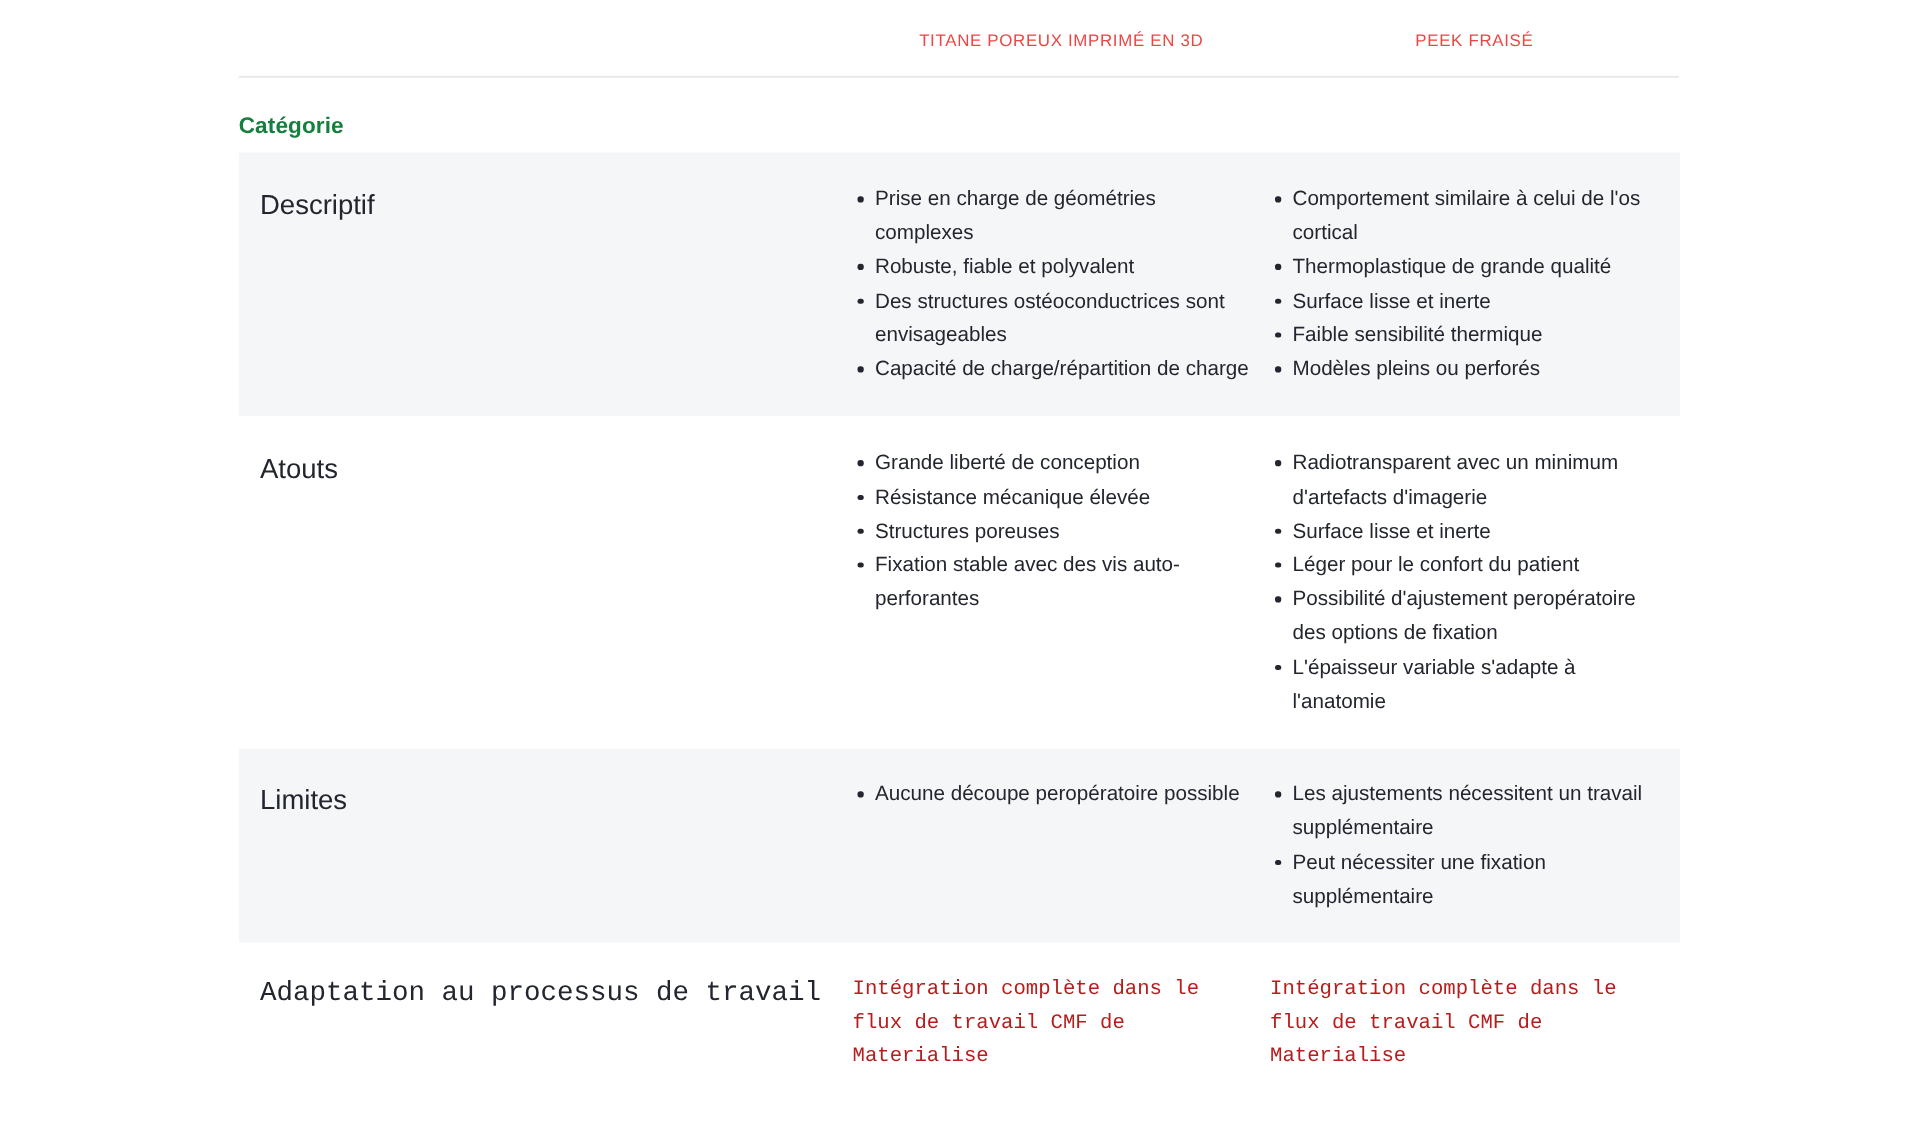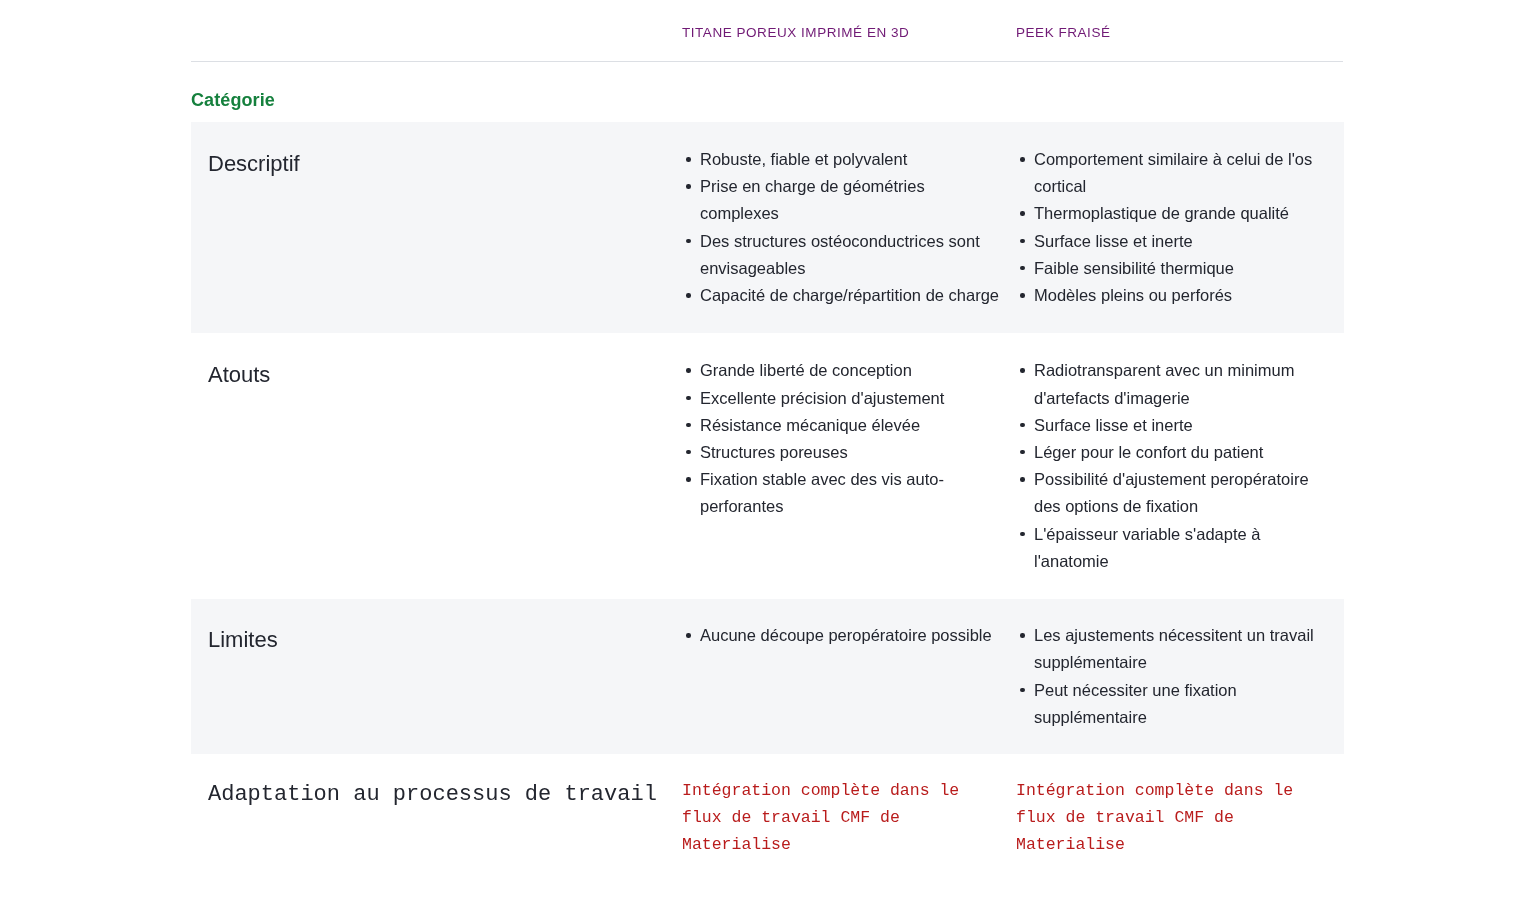--- a/index.html
+++ b/index.html
@@ -40,21 +40,22 @@
     box-sizing: border-box;
   }
   .col-option.second {
     width: 327px;
     flex: 0 0 327px;
   }
   .header-label {
     font-size: 13.5px;
     letter-spacing: 0.04em;
     text-transform: uppercase;
-    color: #701a75;
+    color: #ef4444;
+    text-align: center;
     padding-top: 25px;
     font-weight: 400;
   }
 
   
   .section-title {
     margin-left: 191px;
     font-size: 18px;
     font-weight: 700;
     color: #15803d;
@@ -150,43 +151,42 @@
       <div class="header-label">PEEK FRAISÉ</div>
     </div>
   </div>
 
   <div class="section-title">Catégorie</div>
 
   <div class="row shaded row-descriptif">
     <div class="row-label">Descriptif</div>
     <div class="row-cell">
       <ul class="bullets cell-inner-first">
+        <li>Prise en charge de géométries complexes</li>
         <li>Robuste, fiable et polyvalent</li>
-        <li>Prise en charge de géométries complexes</li>
         <li>Des structures ostéoconductrices sont envisageables</li>
         <li>Capacité de charge/répartition de charge</li>
       </ul>
     </div>
     <div class="row-cell second">
       <ul class="bullets cell-inner-second">
         <li>Comportement similaire à celui de l'os cortical</li>
         <li>Thermoplastique de grande qualité</li>
         <li>Surface lisse et inerte</li>
         <li>Faible sensibilité thermique</li>
         <li>Modèles pleins ou perforés</li>
       </ul>
     </div>
   </div>
 
   <div class="row row-atouts">
     <div class="row-label">Atouts</div>
     <div class="row-cell">
       <ul class="bullets cell-inner-first">
         <li>Grande liberté de conception</li>
-        <li>Excellente précision d'ajustement</li>
         <li>Résistance mécanique élevée</li>
         <li>Structures poreuses</li>
         <li>Fixation stable avec des vis auto-perforantes</li>
       </ul>
     </div>
     <div class="row-cell second">
       <ul class="bullets cell-inner-second">
         <li>Radiotransparent avec un minimum d'artefacts d'imagerie</li>
         <li>Surface lisse et inerte</li>
         <li>Léger pour le confort du patient</li>

